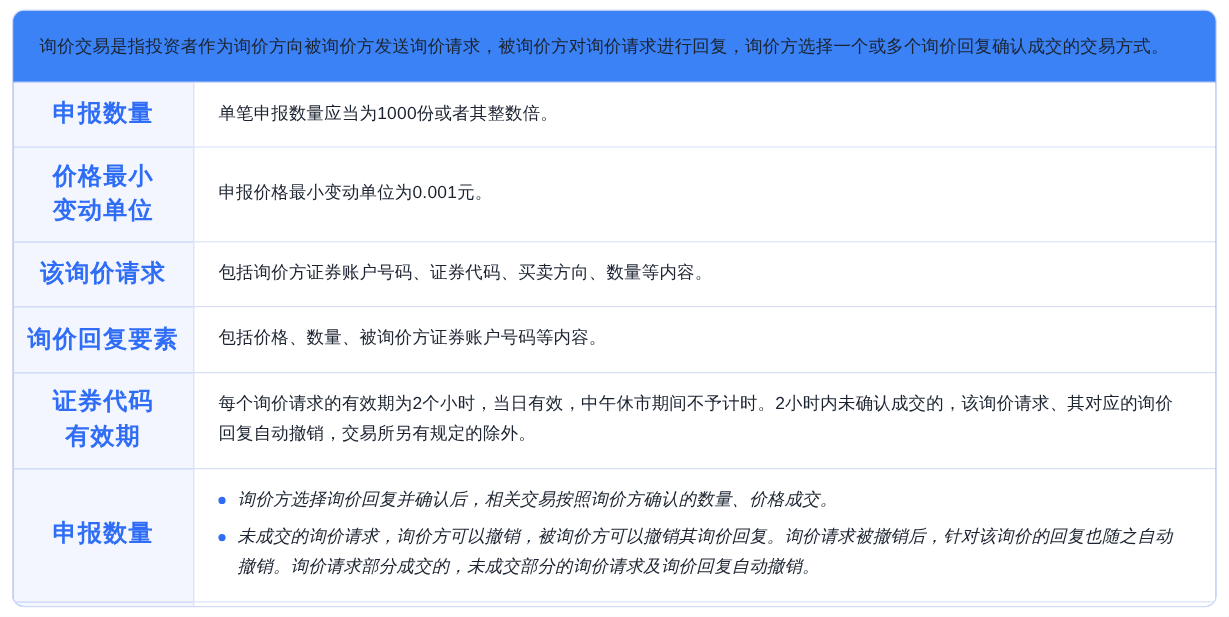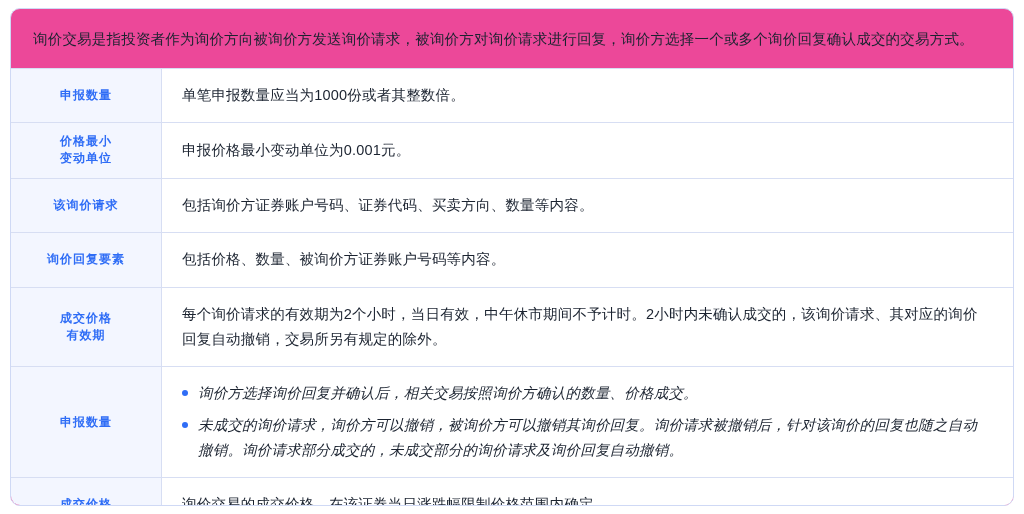--- a/index.html
+++ b/index.html
@@ -14,21 +14,21 @@
     height: 514px;
     background: #ffffff;
     overflow: hidden;
   }
   .card {
     position: absolute;
     left: 10px;
     top: 8px;
     width: 1004px;
     height: 498px;
-    background: #ec4899;
+    background: #3b82f6;
     border: 1px solid #cfd9f5;
     border-radius: 10px;
     box-sizing: border-box;
     overflow: hidden;
   }
   .intro {
     box-sizing: border-box;
     padding: 18px 22px 16px 22px;
     font-size: 14.5px;
     line-height: 1.7;
@@ -49,21 +49,21 @@
   }
   .row .label {
     flex: 0 0 150px;
     width: 150px;
     box-sizing: border-box;
     display: flex;
     align-items: center;
     justify-content: center;
     text-align: center;
     color: #2f6df6;
-    font-size: 12px;
+    font-size: 20px;
     font-weight: bold;
     letter-spacing: 1px;
     line-height: 1.45;
     padding: 10px 6px;
   }
   .row .value {
     flex: 1 1 auto;
     box-sizing: border-box;
     background: #ffffff;
     border-left: 1px solid #d7def3;
@@ -143,21 +143,21 @@
       <div class="row">
         <div class="label">询价回复要素</div>
         <div class="value">
           <p>包括价格、数量、被询价方证券账户号码等内容。</p>
         </div>
       </div>
 
       <div class="row">
         <div class="label">
           <span>
-            <span>成交价格</span><br>
+            <span>证券代码</span><br>
             <span>有效期</span>
           </span>
         </div>
         <div class="value h-tall">
           <p>每个询价请求的有效期为2个小时，当日有效，中午休市期间不予计时。2小时内未确认成交的，该询价请求、其对应的询价回复自动撤销，交易所另有规定的除外。</p>
         </div>
       </div>
 
       <div class="row">
         <div class="label">申报数量</div>

